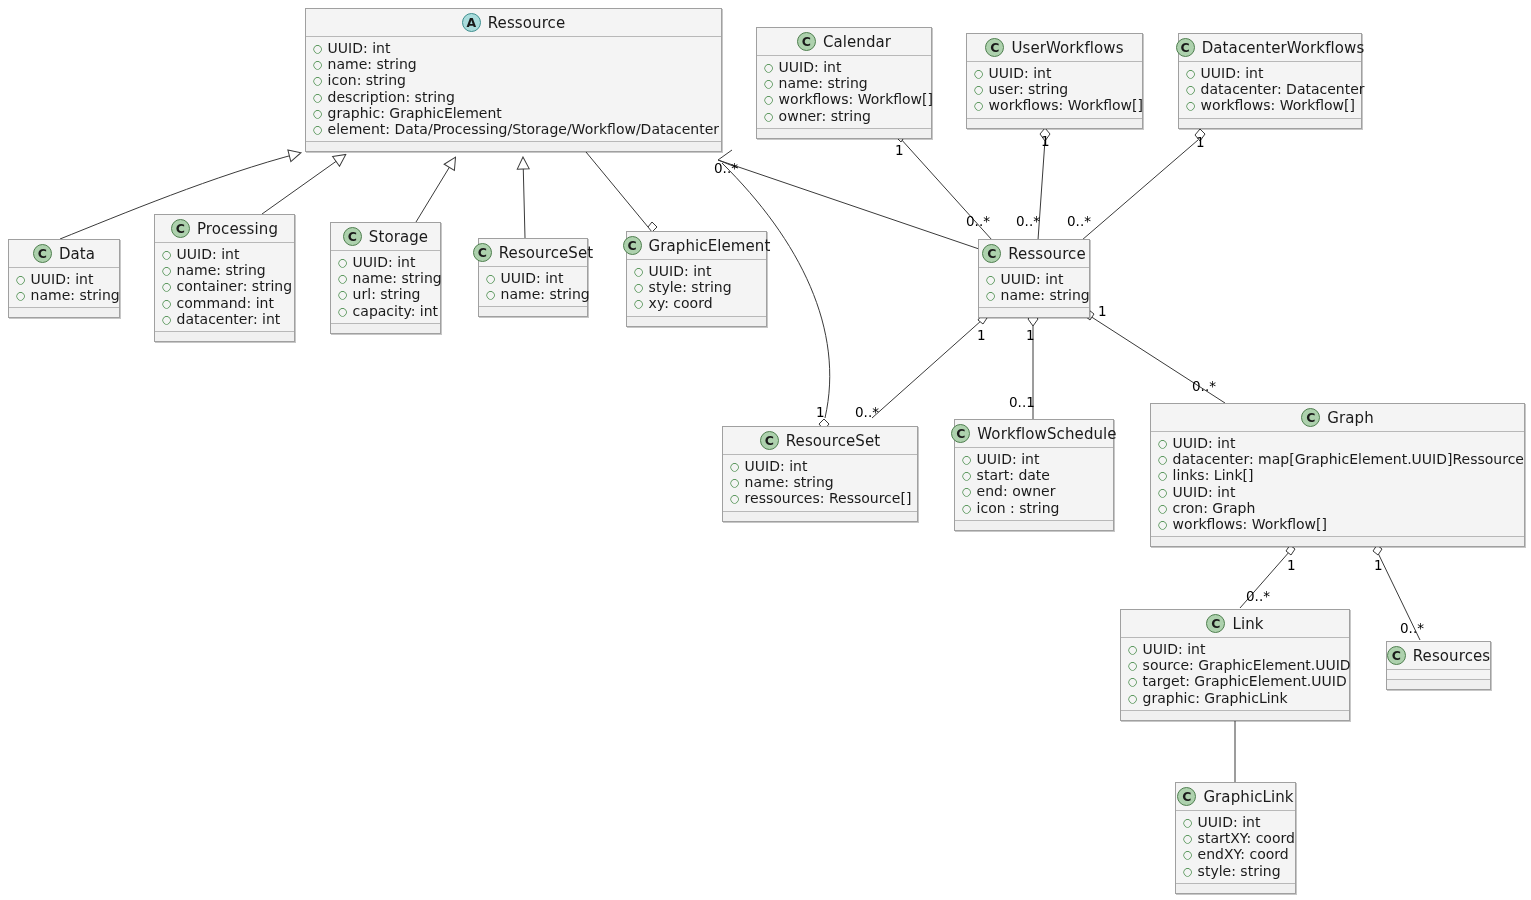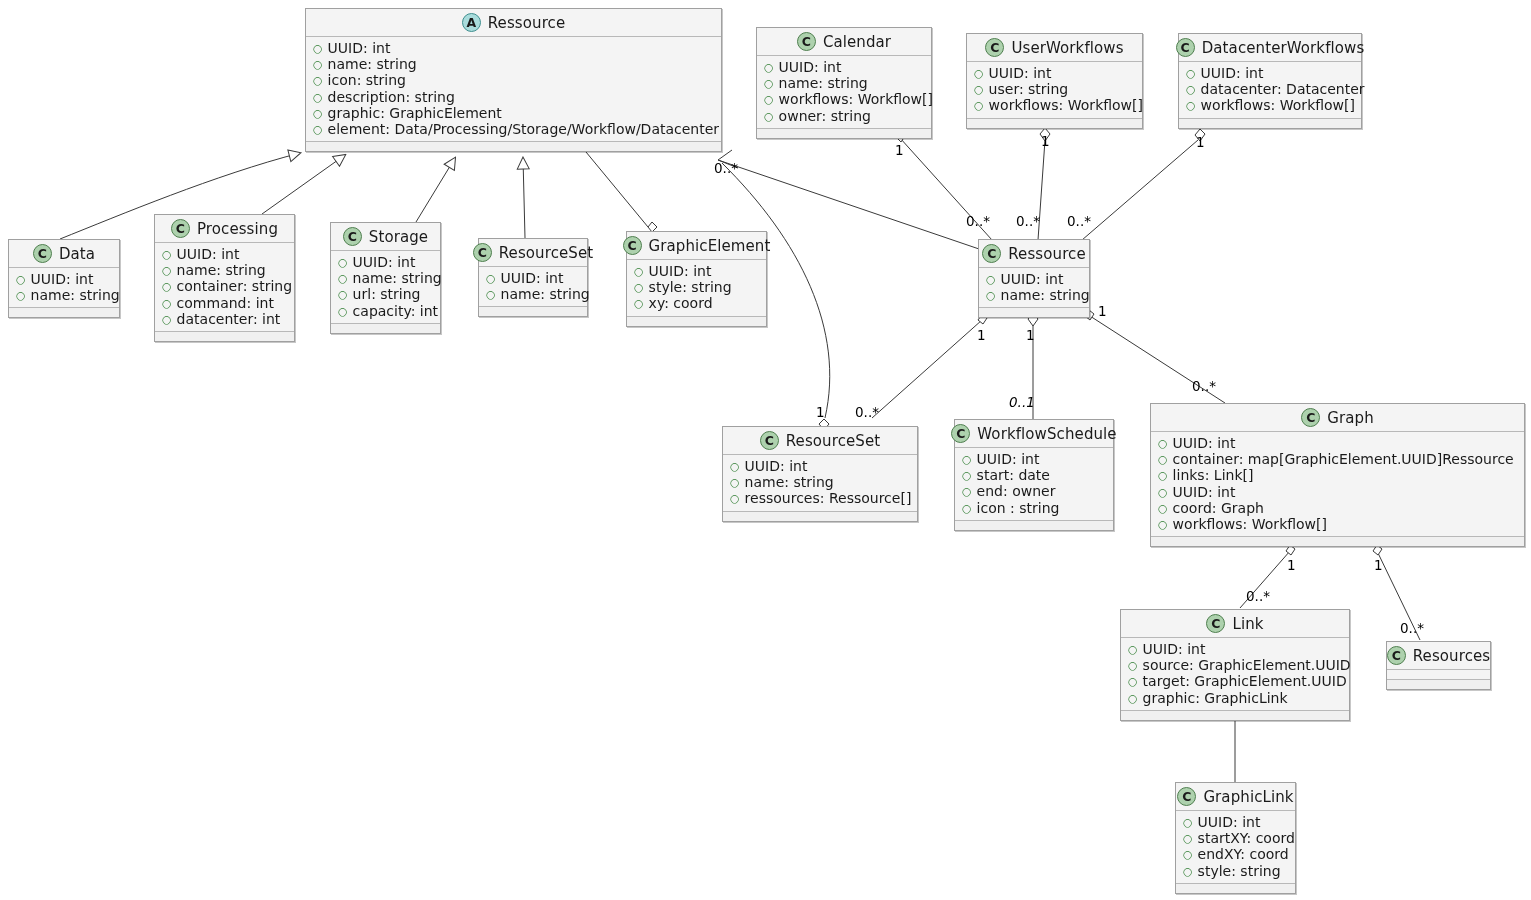--- a/index.html
+++ b/index.html
@@ -439,33 +439,33 @@
           <span class="stereo cls">C</span>
           <span class="uml-title">Graph</span>
         </div>
         <div class="uml-attrs">
           <div class="attr">
             <span class="vis-pub">○</span>
             <span>UUID: int</span>
           </div>
           <div class="attr">
             <span class="vis-pub">○</span>
-            <span>container: map[GraphicElement.UUID]Ressource</span>
+            <span>datacenter: map[GraphicElement.UUID]Ressource</span>
           </div>
           <div class="attr">
             <span class="vis-pub">○</span>
             <span>links: Link[]</span>
           </div>
           <div class="attr">
             <span class="vis-pub">○</span>
             <span>UUID: int</span>
           </div>
           <div class="attr">
             <span class="vis-pub">○</span>
-            <span>coord: Graph</span>
+            <span>cron: Graph</span>
           </div>
           <div class="attr">
             <span class="vis-pub">○</span>
             <span>workflows: Workflow[]</span>
           </div>
         </div>
         <div class="uml-ops"></div>
       </div>
       <div class="uml-class" style="left: 1120px; top: 609px; width: 230px;">
         <div class="uml-header">
@@ -530,21 +530,21 @@
       <div class="mult" style="left: 714px; top: 160px;">0..*</div>
       <div class="mult" style="left: 895px; top: 142px;">1</div>
       <div class="mult" style="left: 1041px; top: 133px;">1</div>
       <div class="mult" style="left: 1196px; top: 134px;">1</div>
       <div class="mult" style="left: 966px; top: 213px;">0..*</div>
       <div class="mult" style="left: 1016px; top: 213px;">0..*</div>
       <div class="mult" style="left: 1067px; top: 213px;">0..*</div>
       <div class="mult" style="left: 977px; top: 327px;">1</div>
       <div class="mult" style="left: 1026px; top: 327px;">1</div>
       <div class="mult" style="left: 1098px; top: 303px;">1</div>
-      <div class="mult" style="left: 1009px; top: 394px; font-style: italic;">0..1</div>
+      <div class="mult" style="left: 1009px; top: 394px;">0..1</div>
       <div class="mult" style="left: 1192px; top: 378px;">0..*</div>
       <div class="mult" style="left: 816px; top: 404px;">1</div>
       <div class="mult" style="left: 855px; top: 404px;">0..*</div>
       <div class="mult" style="left: 1287px; top: 557px;">1</div>
       <div class="mult" style="left: 1246px; top: 588px;">0..*</div>
       <div class="mult" style="left: 1374px; top: 557px;">1</div>
       <div class="mult" style="left: 1400px; top: 620px;">0..*</div>
     </div>
 </div>
 

